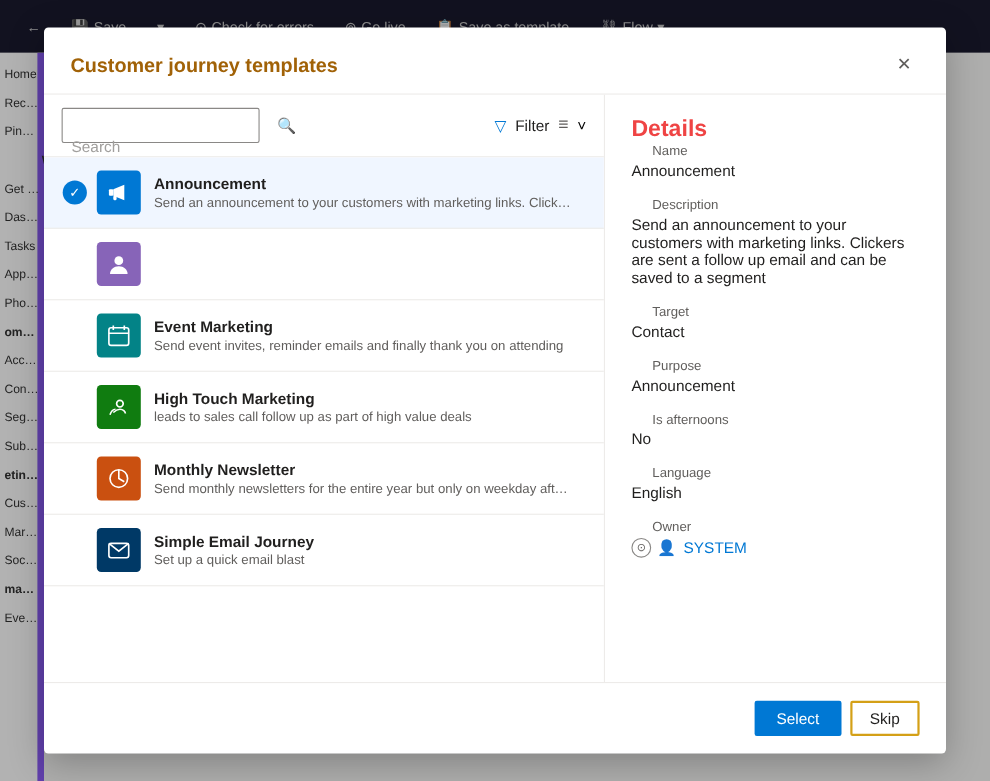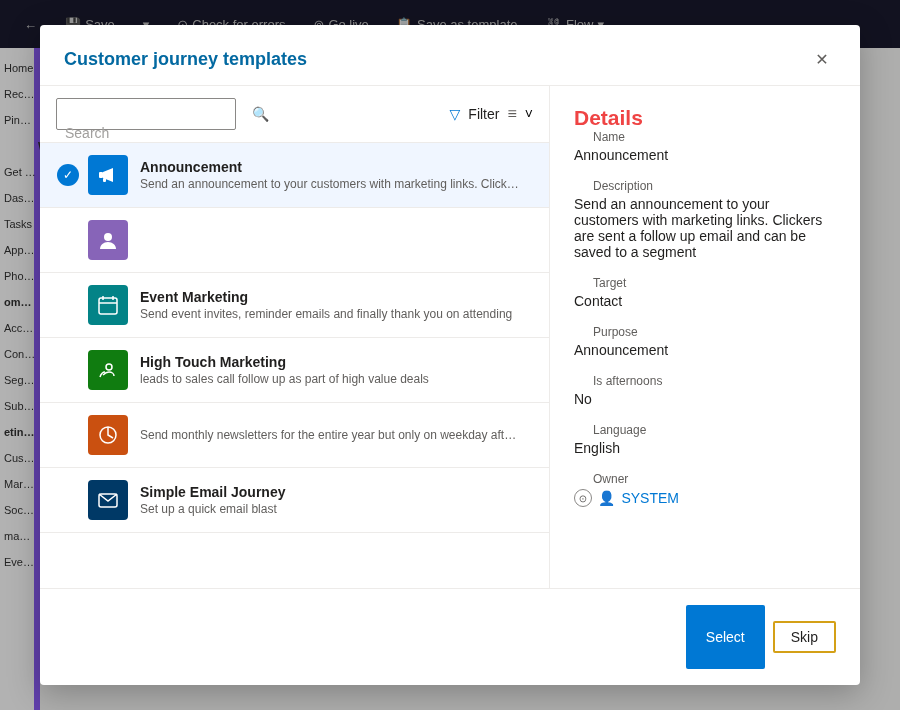--- a/index.html
+++ b/index.html
@@ -102,21 +102,21 @@
       display: flex;
       align-items: center;
       justify-content: space-between;
       padding: 20px 24px 12px 24px;
       border-bottom: 1px solid #edebe9;
     }
 
     .modal-title {
       font-size: 18px;
       font-weight: 600;
-      color: #0369a1;
+      color: #a16207;
     }
 
     .modal-close {
       width: 28px;
       height: 28px;
       display: flex;
       align-items: center;
       justify-content: center;
       cursor: pointer;
       border-radius: 3px;
@@ -312,21 +312,21 @@
       display: flex;
       justify-content: flex-end;
       gap: 8px;
       align-items: center;
     }
 
     .btn-select {
       background: #0078d4;
       color: #fff;
       border: none;
-      padding: 24px 20px;
+      padding: 8px 20px;
       border-radius: 2px;
       font-size: 14px;
       cursor: pointer;
       font-family: 'Segoe UI', sans-serif;
     }
 
     .btn-skip {
       background: #fff;
       color: #201f1e;
       border: 2px solid #d4a017;
@@ -391,21 +391,21 @@
       <div class="sidebar-item-text">Phone C</div>
       <div class="sidebar-item-text" style="font-weight:600;">omers</div>
       <div class="sidebar-item-text">Account</div>
       <div class="sidebar-item-text">Contact</div>
       <div class="sidebar-item-text">Segment</div>
       <div class="sidebar-item-text">Subscri</div>
       <div class="sidebar-item-text" style="font-weight:600;">eting ex</div>
       <div class="sidebar-item-text">Custome</div>
       <div class="sidebar-item-text">Marketi</div>
       <div class="sidebar-item-text">Social p</div>
-      <div class="sidebar-item-text" style="font-weight:400;">manag</div>
+      <div class="sidebar-item-text" style="font-weight:700;">manag</div>
       <div class="sidebar-item-text">Events</div>
     </div>
     <div class="main-content"></div>
   </div>
 </div>
 
 <div class="overlay"></div>
 
 <div class="modal">
   <div class="modal-header">
@@ -495,20 +495,21 @@
 
         <div class="template-item">
           <div class="check-wrap"></div>
           <div class="template-icon icon-orange">
             <svg width="22" height="22" viewBox="0 0 22 22" fill="white" xmlns="http://www.w3.org/2000/svg">
               <path d="M11 3a8 8 0 1 1 0 16A8 8 0 0 1 11 3z" stroke="white" stroke-width="1.5" fill="none"></path>
               <path d="M11 3v8l5 3" stroke="white" stroke-width="1.5" fill="none"></path>
             </svg>
           </div>
           <div class="template-info">
+            <div class="template-name">Monthly Newsletter</div>
             <div class="template-desc">Send monthly newsletters for the entire year but only on weekday afternoons</div>
           </div>
         </div>
 
         <div class="template-item">
           <div class="check-wrap"></div>
           <div class="template-icon icon-navy">
             <svg width="22" height="22" viewBox="0 0 22 22" fill="none" xmlns="http://www.w3.org/2000/svg">
               <rect x="2" y="5" width="18" height="13" rx="2" stroke="white" stroke-width="1.5"></rect>
               <polyline points="2,5 11,12 20,5" stroke="white" stroke-width="1.5"></polyline>

